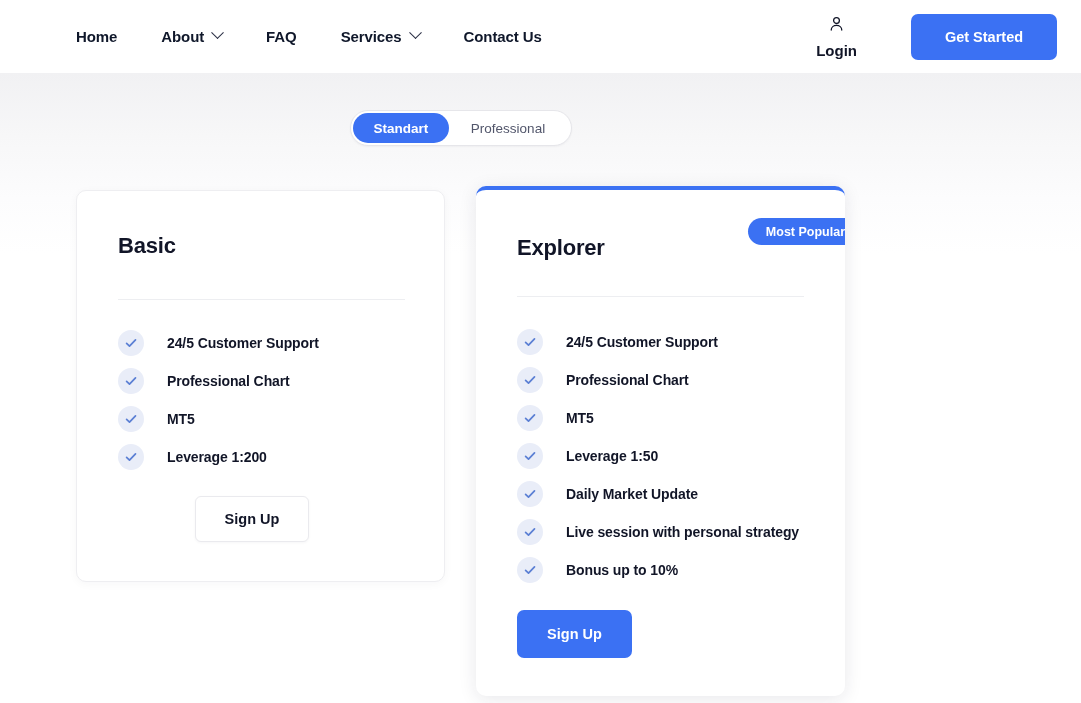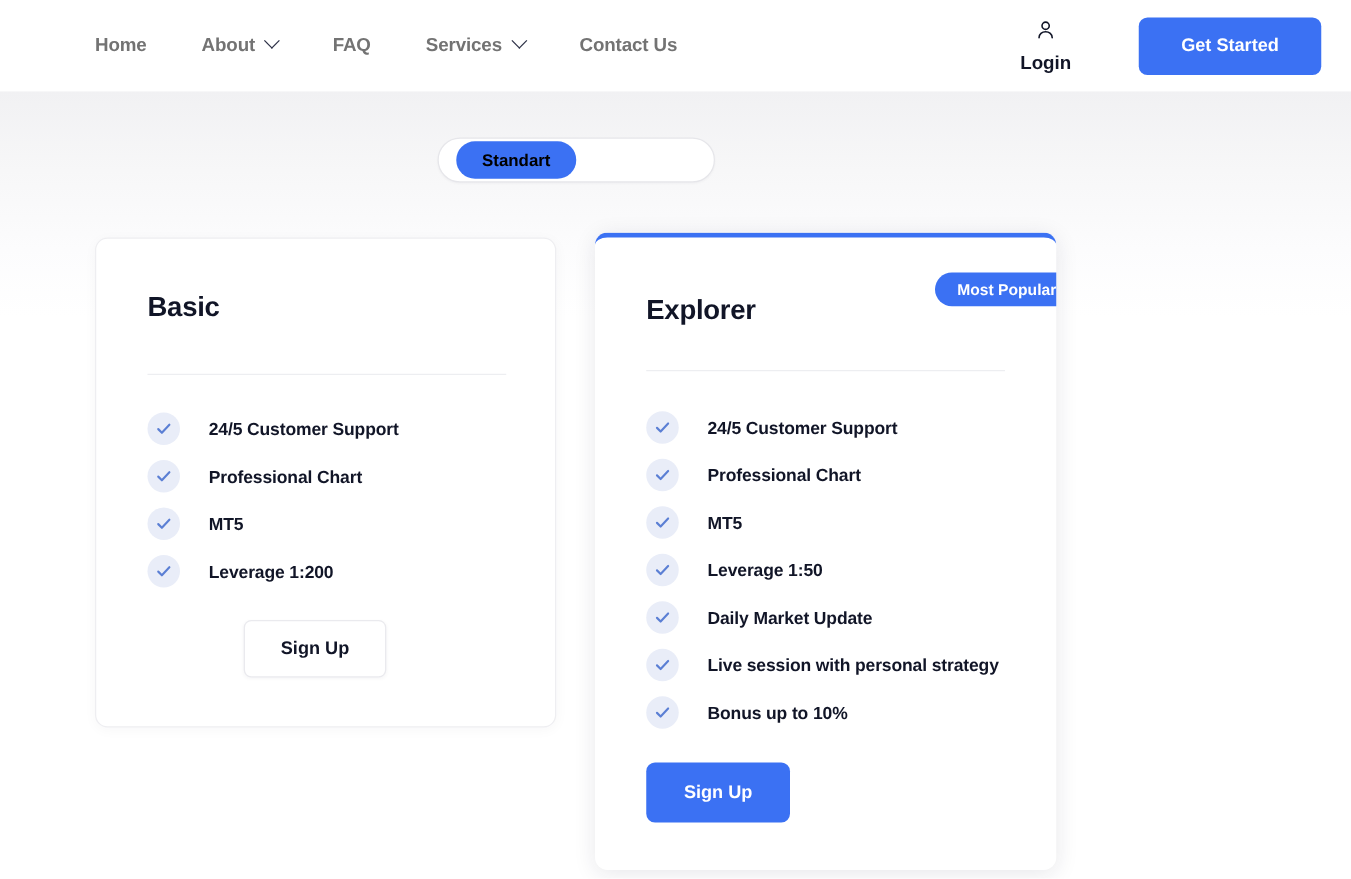--- a/index.html
+++ b/index.html
@@ -41,21 +41,21 @@
   }
 
   .nav-item {
     display: flex;
     align-items: center;
     gap: 9px;
     padding: 0 22px;
     height: 73px;
     font-size: 15px;
     font-weight: bold;
-    color: #737373;
+    color: #0f172a;
     letter-spacing: -0.1px;
     cursor: pointer;
     white-space: nowrap;
   }
   .nav-item:first-child { padding-left: 0; }
 
   .chev {
     display: inline-block;
     width: 9px;
     height: 9px;
@@ -136,24 +136,24 @@
     height: 30px;
     display: flex;
     align-items: center;
     justify-content: center;
     border-radius: 15px;
     font-size: 13.5px;
     cursor: pointer;
     white-space: nowrap;
   }
   .seg.active {
-    margin-left: 14px;
+    margin-left: 2px;
     width: 96px;
     background: #3b71f3;
-    color: #000000;
+    color: #ffffff;
     font-weight: bold;
   }
   .seg.inactive {
     width: 118px;
     color: #52566b;
     font-weight: normal;
   }
 
   
   #cards { position: absolute; left: 0; top: 0; width: 1081px; height: 703px; z-index: 5; }
@@ -322,20 +322,21 @@
           <path d="M3.8 17.2c0-3.3 2.8-5.6 6.2-5.6s6.2 2.3 6.2 5.6" stroke="#111527" stroke-width="1.5" stroke-linecap="round"></path>
         </svg>
         <span>Login</span>
       </div>
       <button id="get-started">Get Started</button>
     </div>
   </div>
 
   <div id="toggle">
     <div class="seg active">Standart</div>
+    <div class="seg inactive">Professional</div>
   </div>
 
   <div id="cards">
 
     <div id="card-basic" class="card">
       <div class="card-title">Basic</div>
       <div class="divider"></div>
 
       <div class="feat-list">
         <div class="feat">

